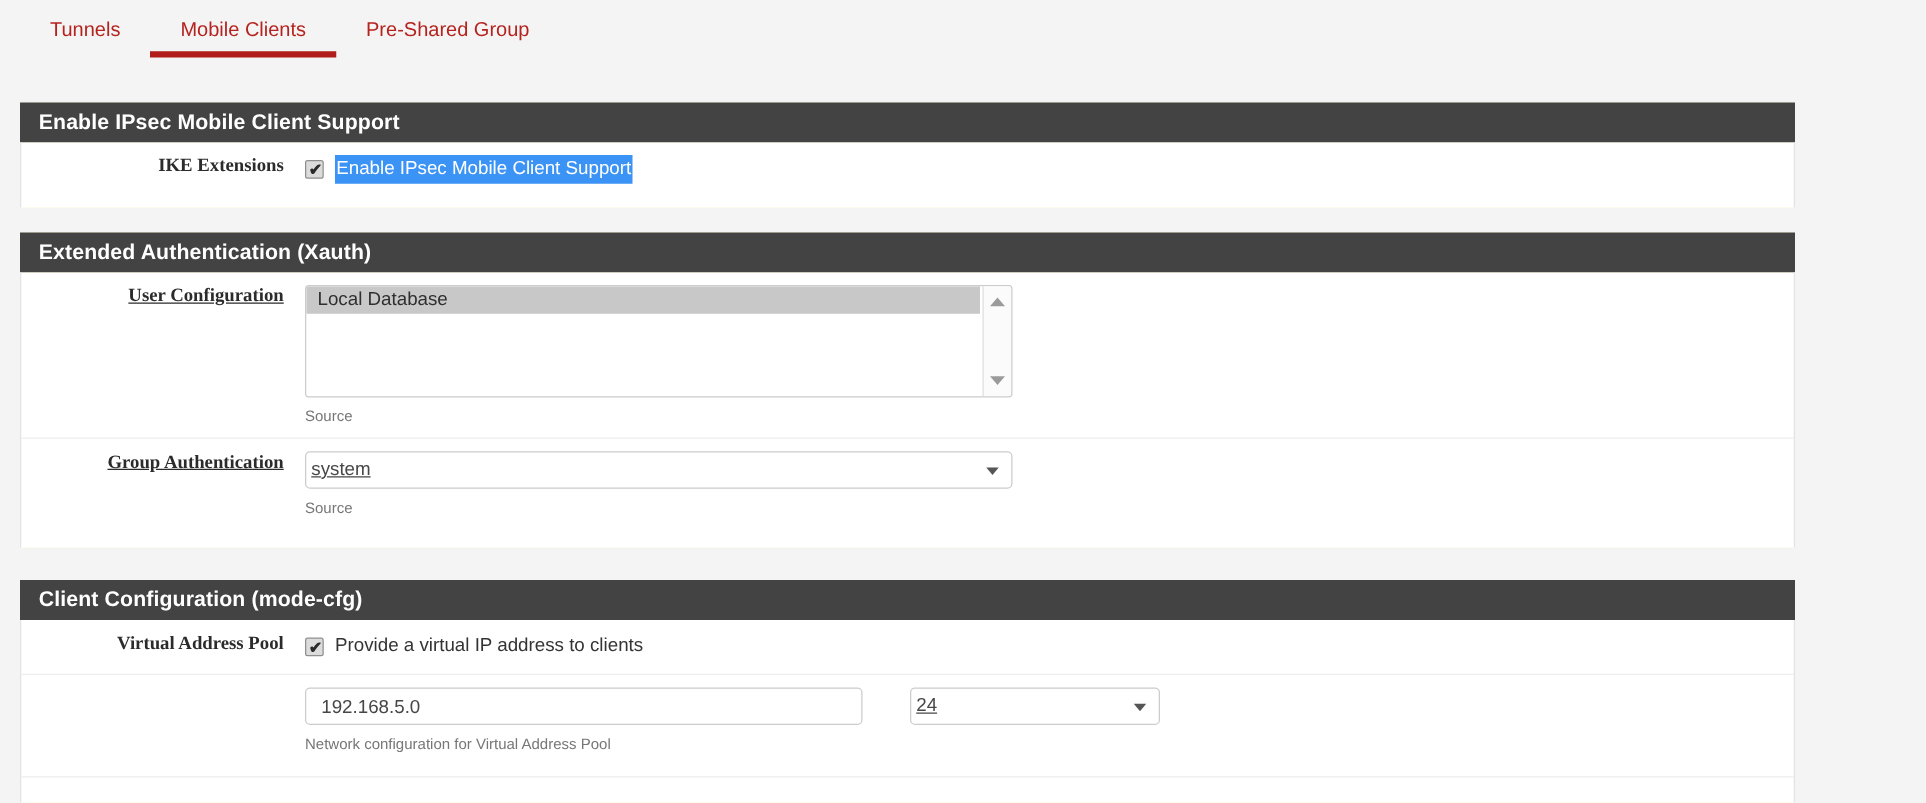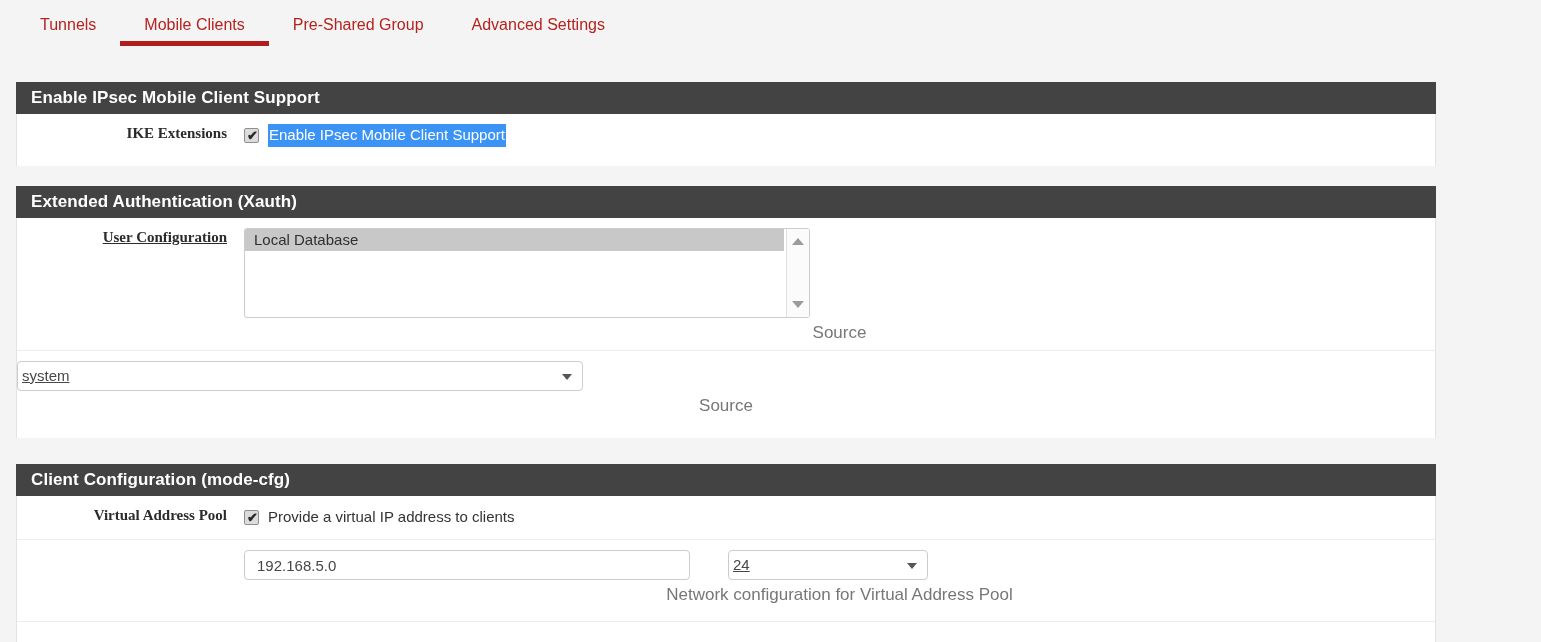--- a/index.html
+++ b/index.html
@@ -251,25 +251,24 @@
     box-sizing: border-box;
     font-size: 15px;
     color: #474747;
     line-height: 28px;
     padding-left: 12px;
     cursor: text;
     font-family: "Liberation Sans", sans-serif;
   }
 
   .help-block {
-    font-size: 17px;
+    font-size: 12px;
     color: #777777;
     padding-top: 5px;
     line-height: 20px;
-    text-align: center;
   }
 
   .inline-pair {
     display: flex;
     align-items: flex-start;
   }
   .inline-pair .gap {
     width: 38px;
   }
 </style>
@@ -282,23 +281,20 @@
     <div class="tabs">
       <div class="tab">
         <span>Tunnels</span>
       </div>
       <div class="tab active">
         <span>Mobile Clients</span>
         <span class="tab-underline"></span>
       </div>
       <div class="tab">
         <span>Pre-Shared Group</span>
-      </div>
-      <div class="tab">
-        <span>Advanced Settings</span>
       </div>
     </div>
   </div>
 
   <div class="panel" style="top:82px;">
     <div class="panel-heading">Enable IPsec Mobile Client Support</div>
     <div class="panel-body" style="height:52px;">
       <div class="form-group no-border">
         <div class="col-label">IKE Extensions</div>
         <div class="col-input">
@@ -327,20 +323,23 @@
             <div class="lb-scroll">
               <span class="arrow up"></span>
               <span class="arrow down"></span>
             </div>
           </div>
           <div class="help-block">Source</div>
         </div>
       </div>
 
       <div class="form-group no-border" style="height:87px;">
+        <div class="col-label">
+          <span class="underlined">Group Authentication</span>
+        </div>
         <div class="col-input" style="padding-top:10px;">
           <div class="select">
             <span>system</span>
             <span class="caret"></span>
           </div>
           <div class="help-block">Source</div>
         </div>
       </div>
 
     </div>

